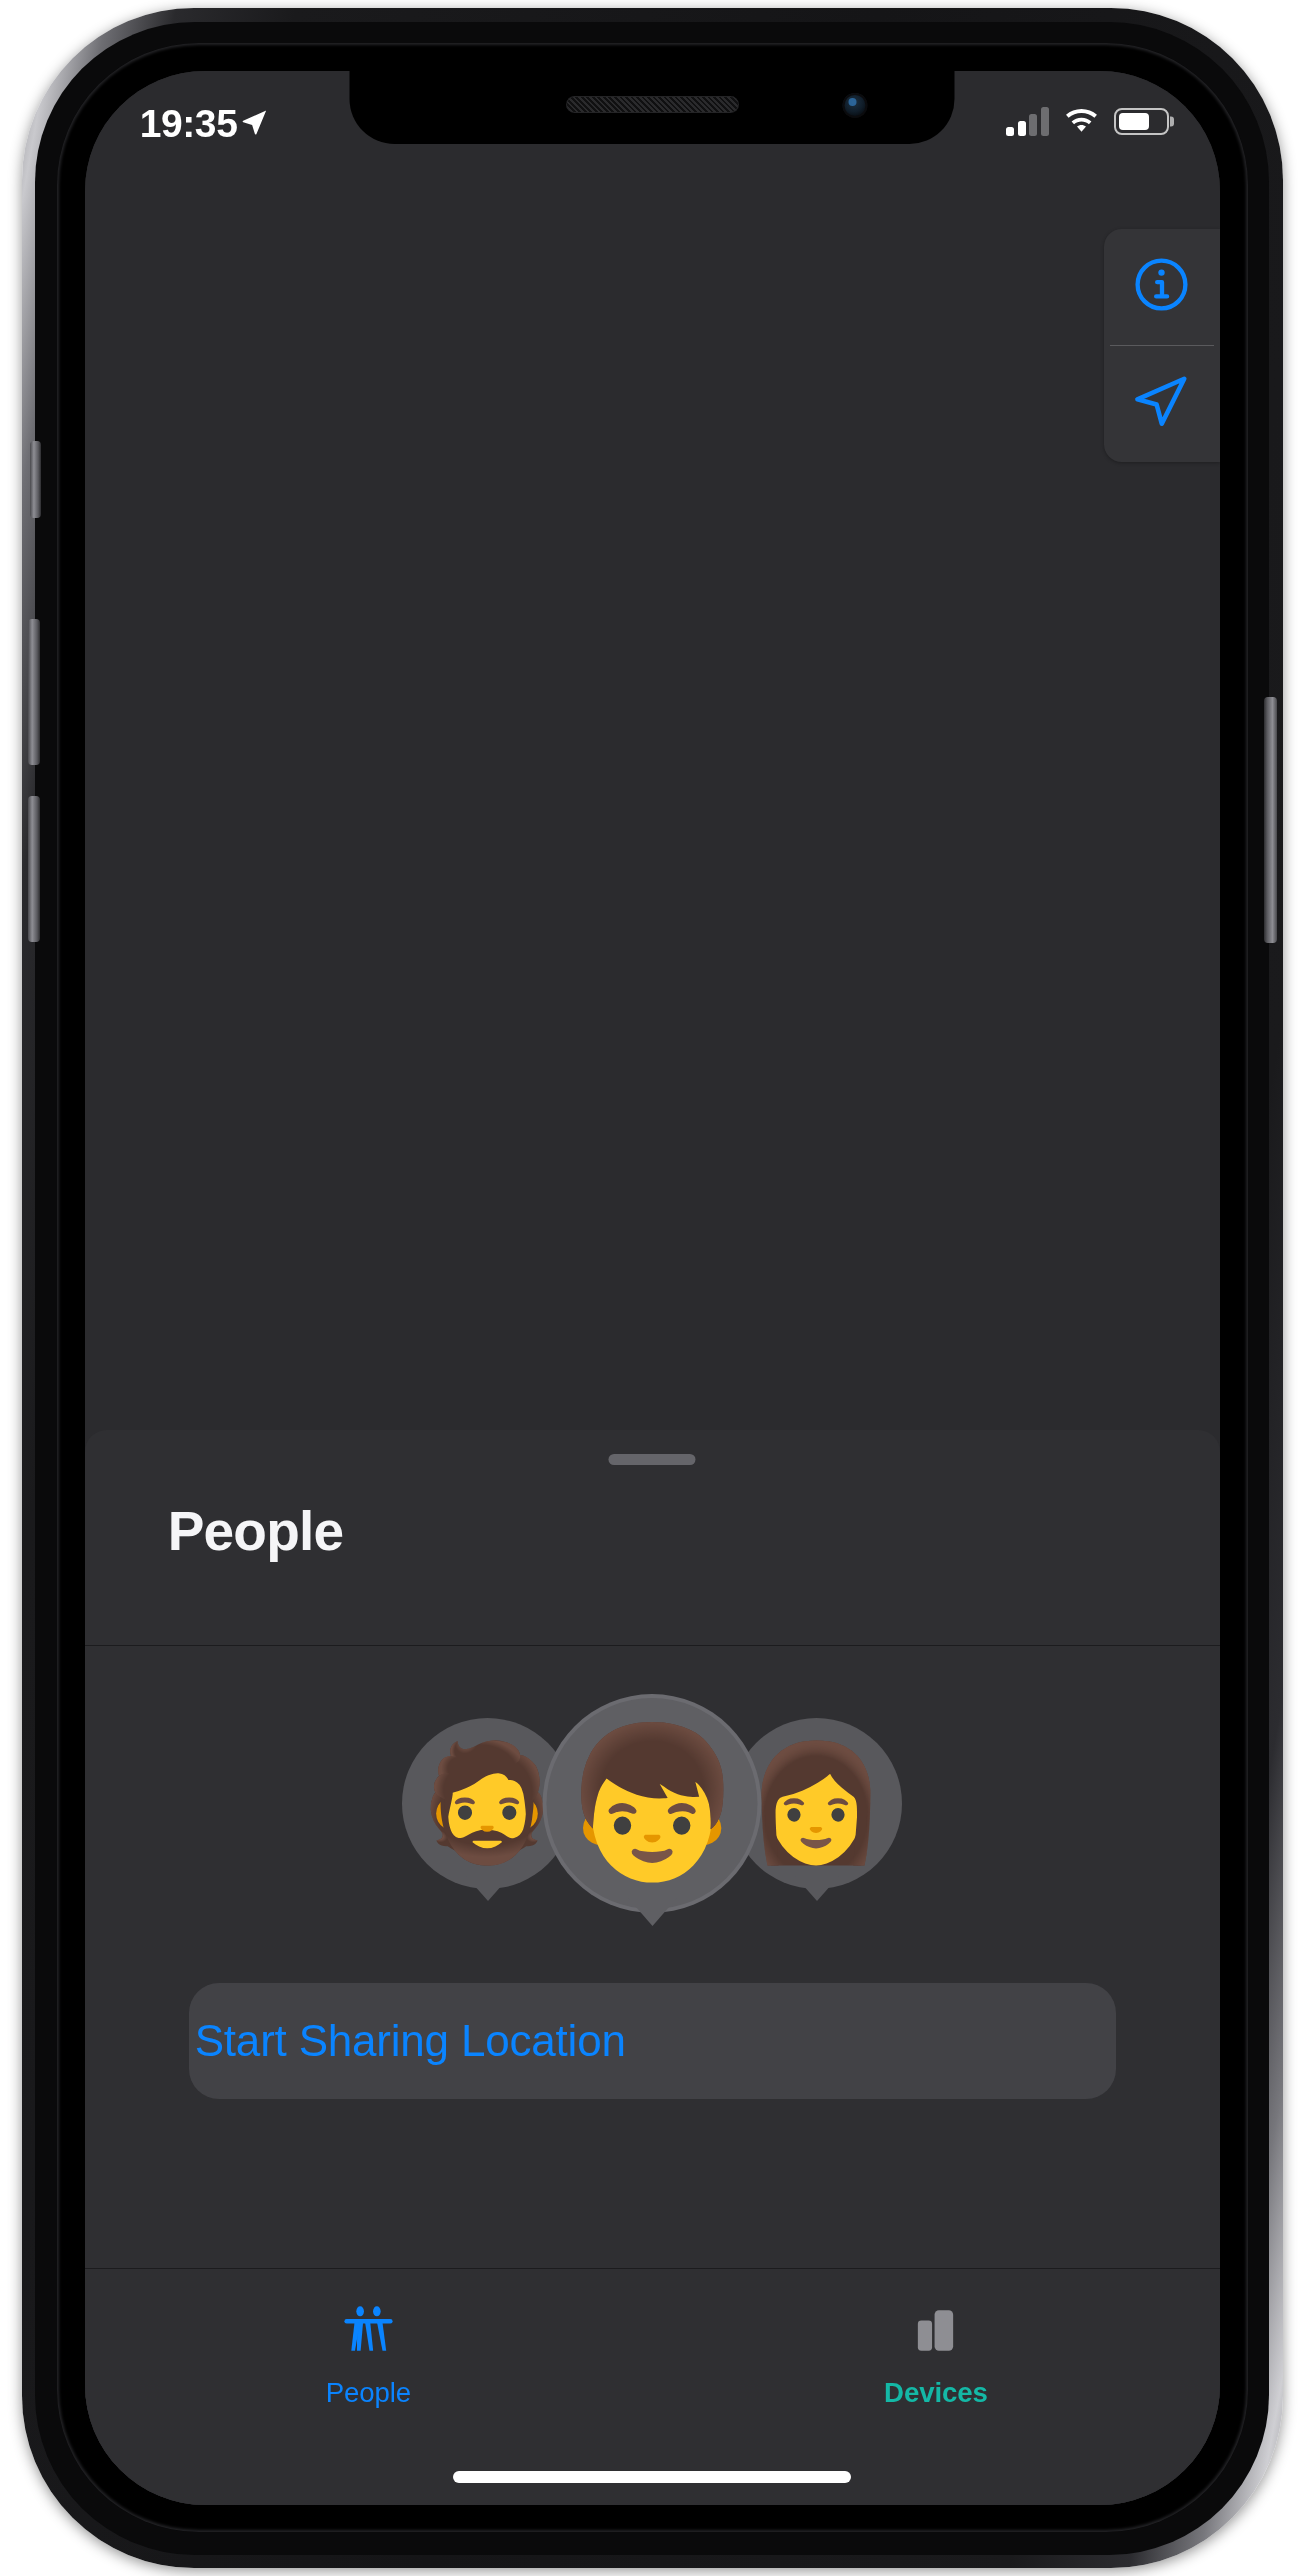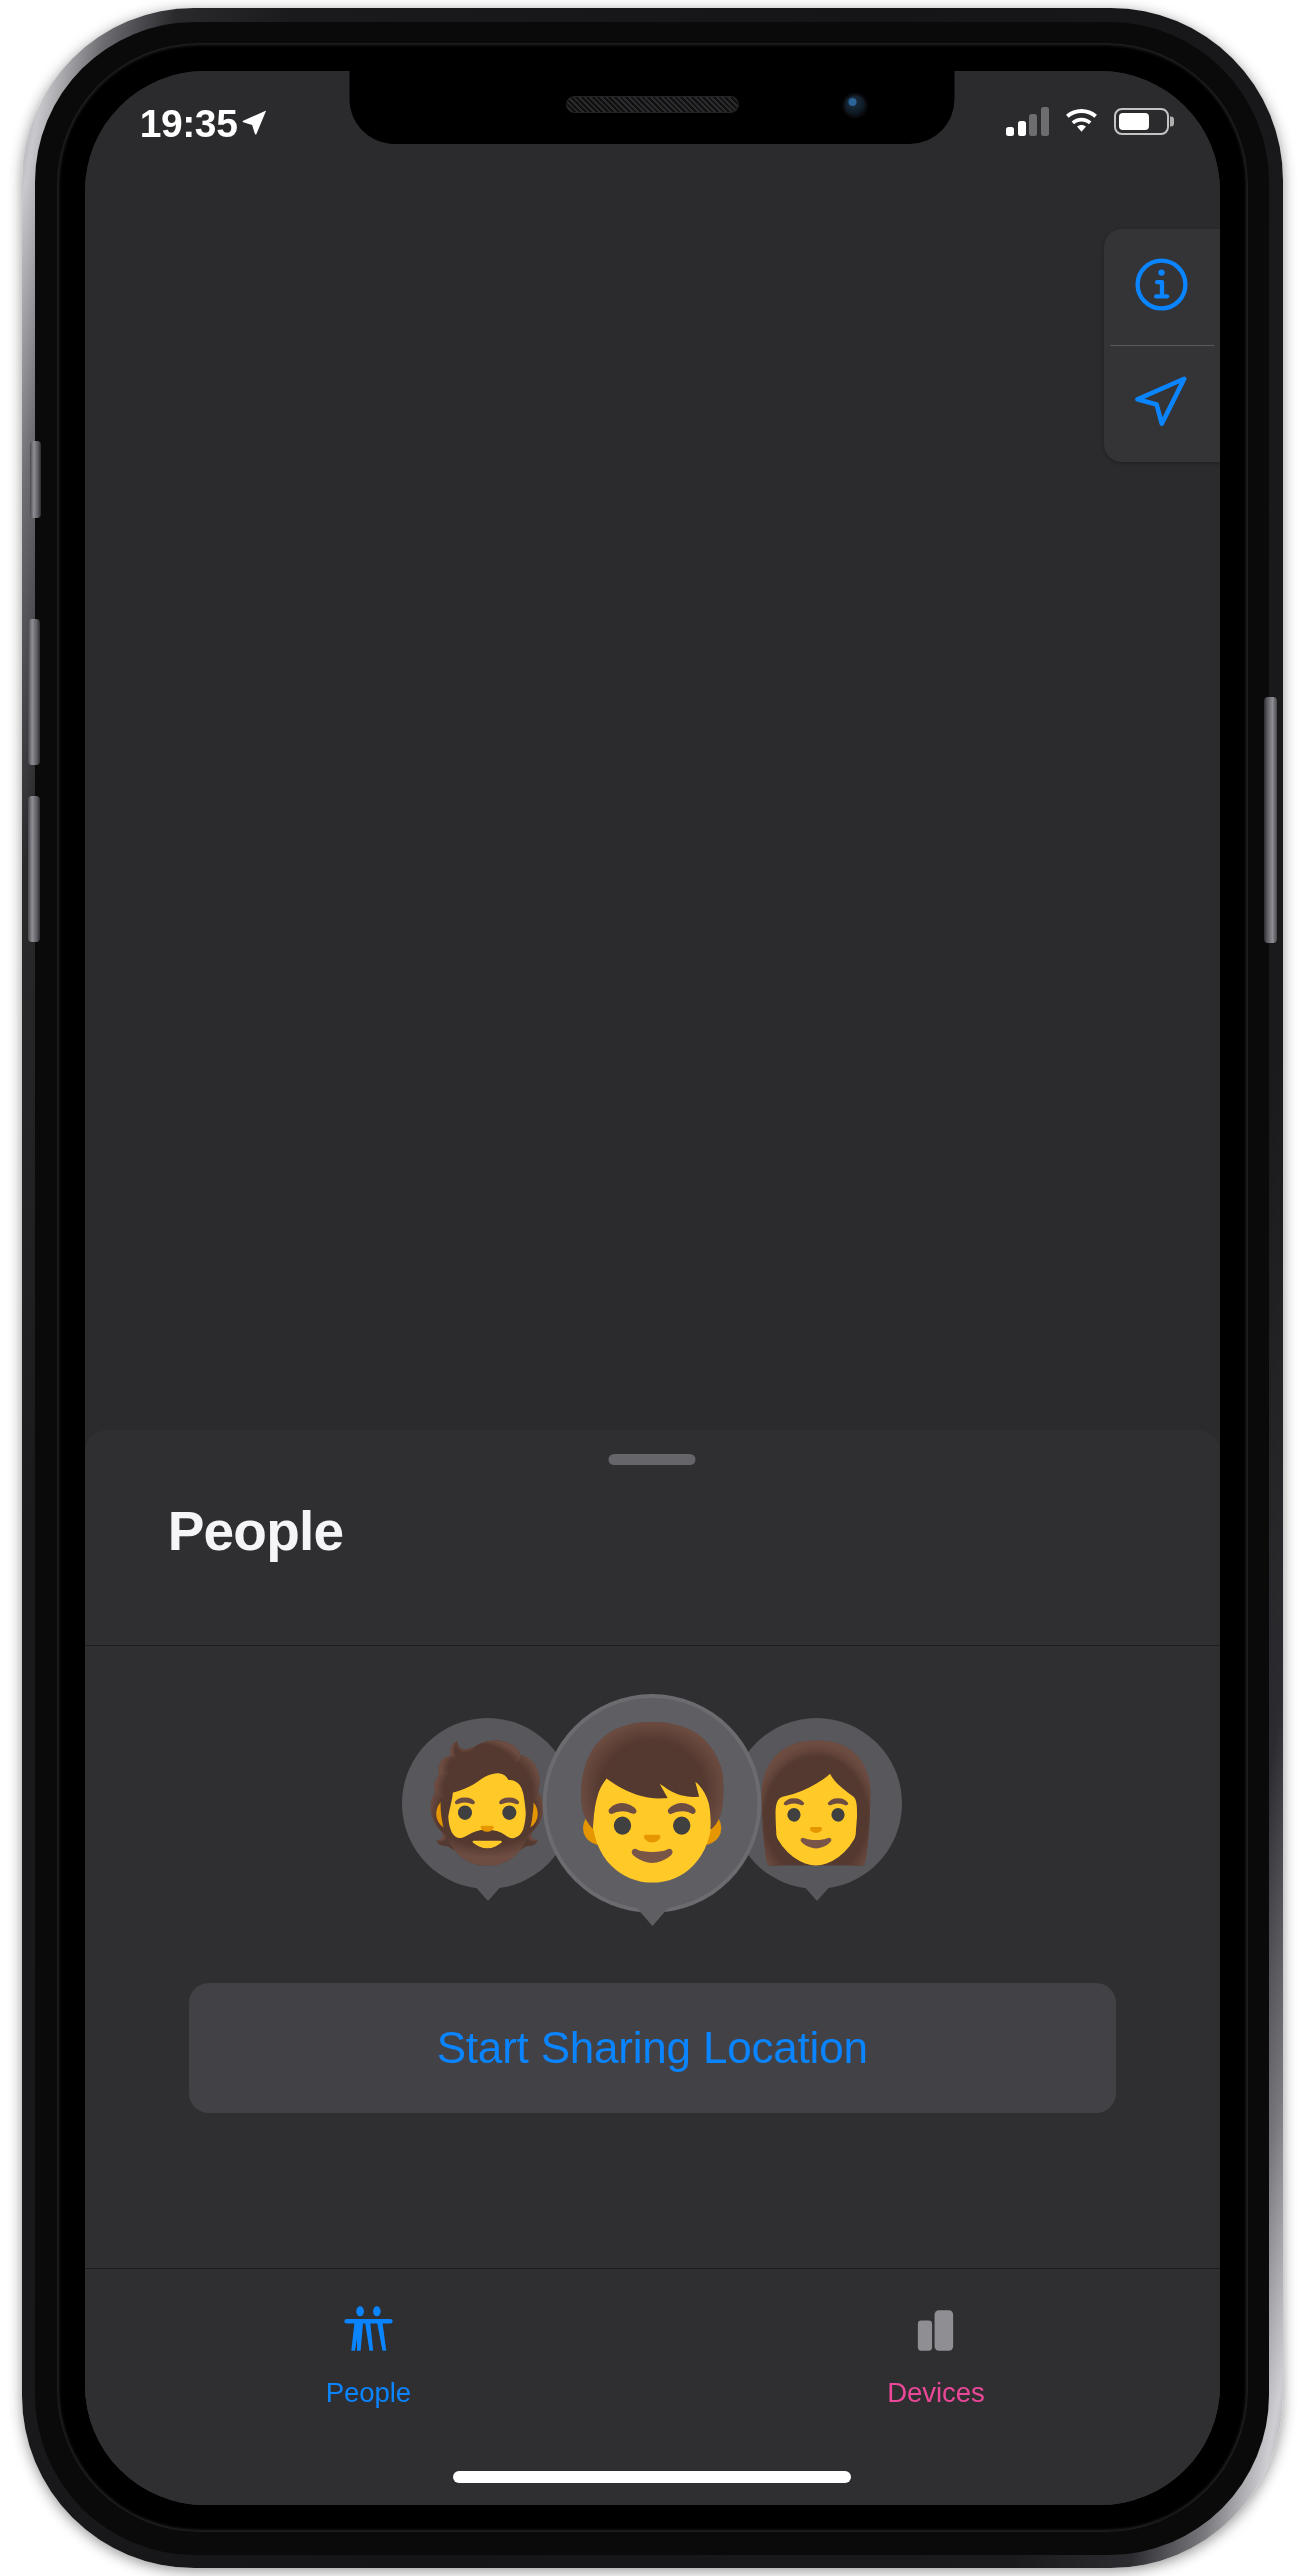--- a/index.html
+++ b/index.html
@@ -338,26 +338,26 @@
     bottom: -16.7px;
   }
   #pin-center .memoji { font-size: 148px; }
 
   
   #share-button {
     position: absolute;
     left: 104px;
     right: 104px;
     top: 553px;
-    height: 130px;
-    border-radius: 20px;
+    height: 116px;
+    border-radius: 30px;
     background: #424246;
     display: flex;
     align-items: center;
-    justify-content: center;
+    justify-content: flex-start;
     border: none;
     cursor: pointer;
   }
   #share-button-label {
     color: #0a84ff;
     font-size: 44px;
     letter-spacing: -0.2px;
   }
 
   
@@ -386,21 +386,21 @@
     align-items: center;
     justify-content: center;
     position: relative;
   }
   .tab-label {
     margin-top: 9.8px;
     font-size: 27.6px;
     letter-spacing: -0.1px;
   }
   .tab-item.active .tab-label { color: #0a84ff; }
-  .tab-item:not(.active) .tab-label { color: #ec4899; }
+  .tab-item:not(.active) .tab-label { color: #14b8a6; font-weight: bold; }
   #me-badge {
     position: absolute;
     right: -21.7px;
     top: -11.8px;
     width: 37px;
     height: 37px;
     border-radius: 50%;
     background: #ff3b30;
   }
 

